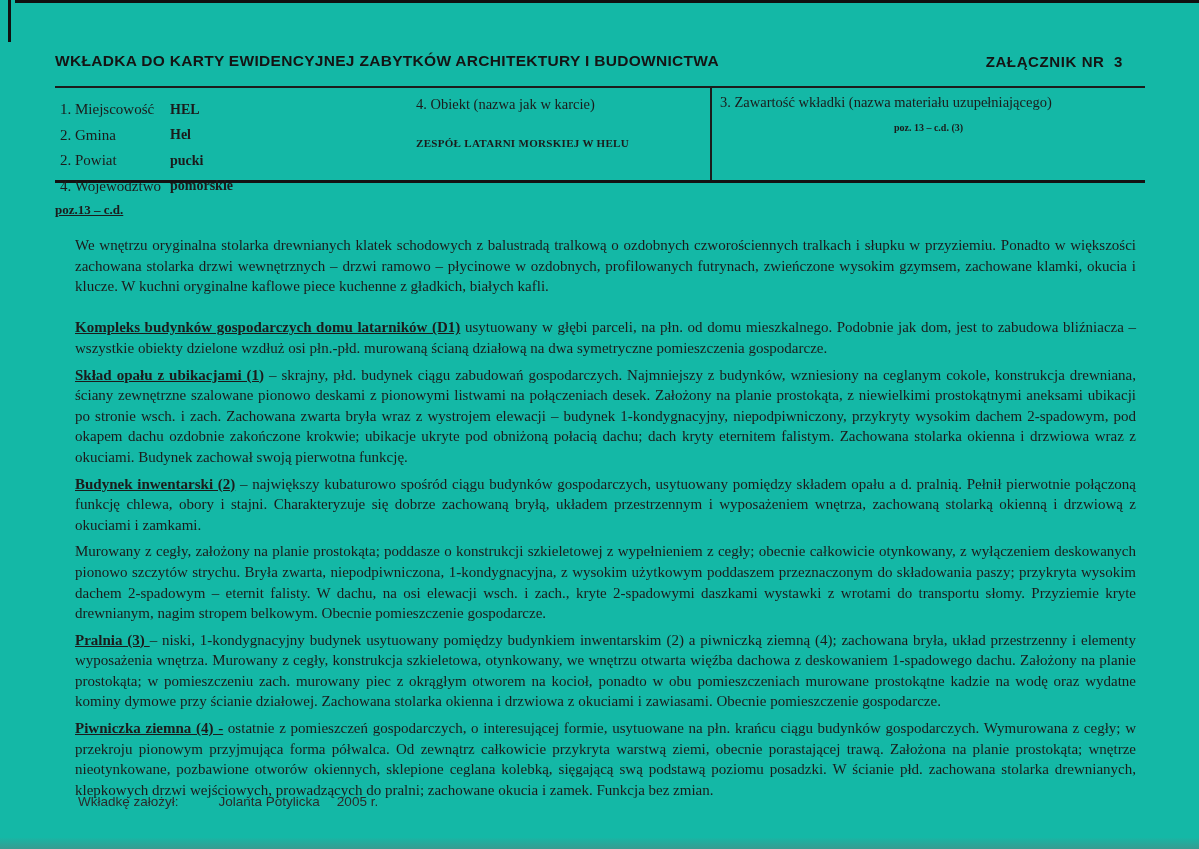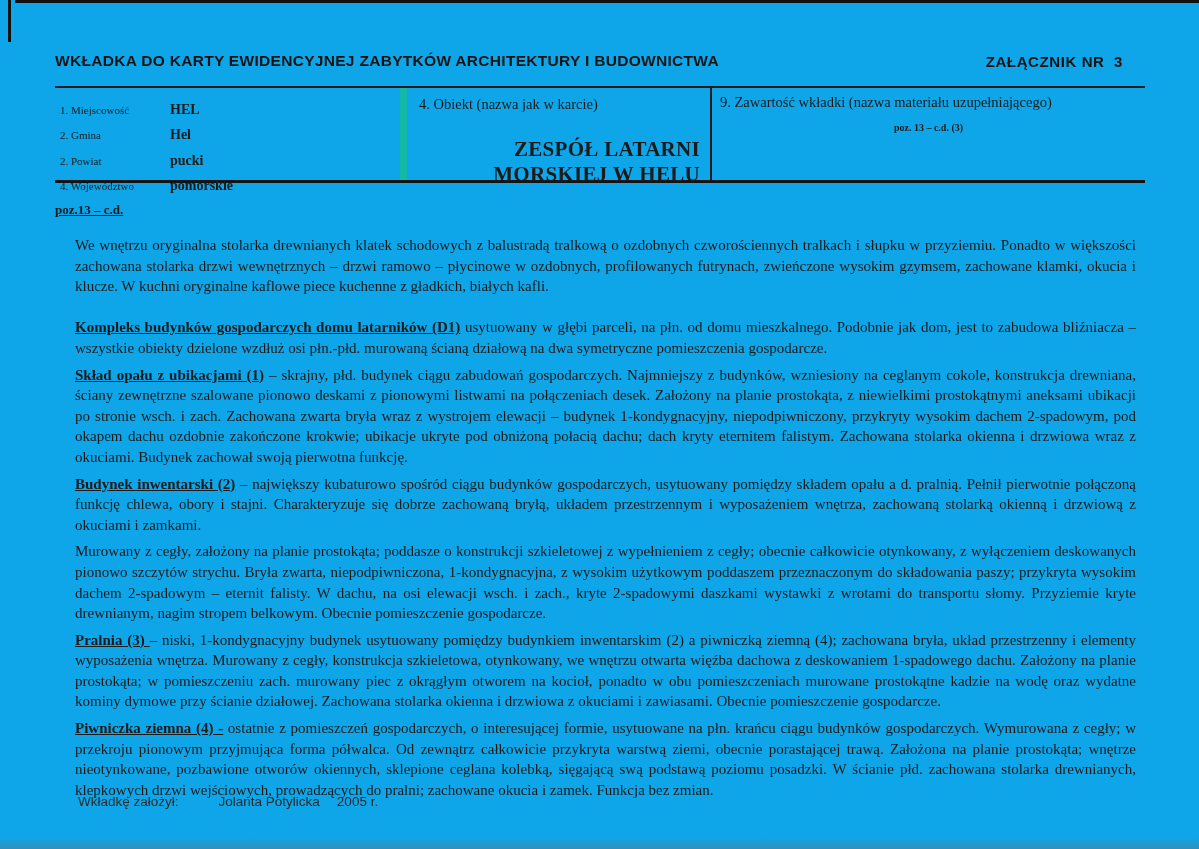--- a/index.html
+++ b/index.html
@@ -1,19 +1,19 @@
 <!DOCTYPE html>
 <html><head>
 <meta charset="utf-8">
 <style>
   html, body { margin: 0; padding: 0; background: #e9e9e9; }
   .page {
     position: relative;
     width: 1199px; height: 849px;
-    background: #0ea5e9;
+    background: #14b8a6;
     overflow: hidden;
     font-family: "Liberation Serif", serif;
     color: #1b1b1b;
   }
 
   
   .scan-top { position: absolute; left: 15px; top: 0; right: 0; height: 3px; background: #101010; }
   .scan-left { position: absolute; left: 8px; top: 0; width: 3px; height: 42px; background: #101010; }
   .scan-bottom { position: absolute; left: 0; right: 0; bottom: 0; height: 11px;
     background: linear-gradient(to bottom, rgba(120,120,120,0.04), rgba(110,110,110,0.38)); }
@@ -25,26 +25,26 @@
     font-size: 15.5px; letter-spacing: 0.3px; color: #141414; }
   .attachment { font-family: "Liberation Sans", sans-serif; font-weight: bold;
     font-size: 15px; letter-spacing: 0.6px; padding-right: 22px; color: #141414; }
 
   
   .form-grid { position: absolute; left: 55px; top: 86px; width: 1090px; height: 97px;
     border-top: 2px solid #1c1c1c; border-bottom: 3px solid #131313;
     display: flex; box-sizing: border-box; }
   .col-location { width: 345px; box-sizing: border-box; padding: 9px 0 0 5px; }
   .loc-row { display: flex; height: 25.5px; align-items: center; }
-  .loc-label { width: 110px; font-size: 11px; }
+  .loc-label { width: 110px; font-size: 15px; }
   .loc-value { font-weight: bold; font-size: 14px; }
-  .col-object { width: 310px; box-sizing: border-box; border-left: 7px solid #14b8a6;
+  .col-object { width: 310px; box-sizing: border-box; border-left: 4px solid #14b8a6;
     padding: 8px 10px 0 12px; }
   .cell-label { font-size: 14.5px; }
-  .object-value { text-align: right; font-weight: bold; font-size: 21px;
+  .object-value { text-align: left; font-weight: bold; font-size: 11px;
     margin-top: 24px; letter-spacing: 0.3px; }
   .col-content { flex: 1; box-sizing: border-box; border-left: 2px solid #1c1c1c;
     padding: 6px 8px 0 8px; }
   .content-value { text-align: center; font-weight: bold; font-size: 10px; margin-top: 11px; }
 
   
   .body-block { position: absolute; left: 55px; top: 202px; width: 1090px; }
   .section-heading { font-weight: bold; text-decoration: underline; font-size: 13px;
     margin: 0 0 17px 0; }
   .paragraphs { padding-left: 14px; padding-right: 3px; }
@@ -91,21 +91,21 @@
         <span class="loc-value">pomorskie</span>
       </div>
     </div>
 
     <div class="col-object">
       <div class="cell-label">4. Obiekt (nazwa jak w karcie)</div>
       <div class="object-value">ZESPÓŁ LATARNI MORSKIEJ W HELU</div>
     </div>
 
     <div class="col-content">
-      <div class="cell-label">9. Zawartość wkładki (nazwa materiału uzupełniającego)</div>
+      <div class="cell-label">3. Zawartość wkładki (nazwa materiału uzupełniającego)</div>
       <div class="content-value">poz. 13 – c.d. (3)</div>
     </div>
   </div>
 
   <div class="body-block">
     <div class="section-heading">poz.13 – c.d.</div>
     <div class="paragraphs">
       <p class="after-gap"><span class="lead"></span><span>We wnętrzu oryginalna stolarka drewnianych klatek schodowych z balustradą tralkową o ozdobnych czworościennych tralkach i słupku w przyziemiu. Ponadto w większości zachowana stolarka drzwi wewnętrznych – drzwi ramowo – płycinowe w ozdobnych, profilowanych futrynach, zwieńczone wysokim gzymsem, zachowane klamki, okucia i klucze. W kuchni oryginalne kaflowe piece kuchenne z gładkich, białych kafli.</span></p>
       <p><span class="lead">Kompleks budynków gospodarczych domu latarników (D1)</span><span> usytuowany w głębi parceli, na płn. od domu mieszkalnego. Podobnie jak dom, jest to zabudowa bliźniacza – wszystkie obiekty dzielone wzdłuż osi płn.-płd. murowaną ścianą działową na dwa symetryczne pomieszczenia gospodarcze.</span></p>
       <p><span class="lead">Skład opału z ubikacjami (1)</span><span> – skrajny, płd. budynek ciągu zabudowań gospodarczych. Najmniejszy z budynków, wzniesiony na ceglanym cokole, konstrukcja drewniana, ściany zewnętrzne szalowane pionowo deskami z pionowymi listwami na połączeniach desek. Założony na planie prostokąta, z niewielkimi prostokątnymi aneksami ubikacji po stronie wsch. i zach.  Zachowana zwarta bryła wraz z wystrojem elewacji – budynek 1-kondygnacyjny, niepodpiwniczony, przykryty wysokim dachem 2-spadowym, pod okapem dachu ozdobnie zakończone krokwie; ubikacje ukryte pod obniżoną połacią dachu; dach kryty eternitem falistym. Zachowana stolarka okienna i drzwiowa wraz z okuciami. Budynek zachował swoją pierwotna funkcję.</span></p>

